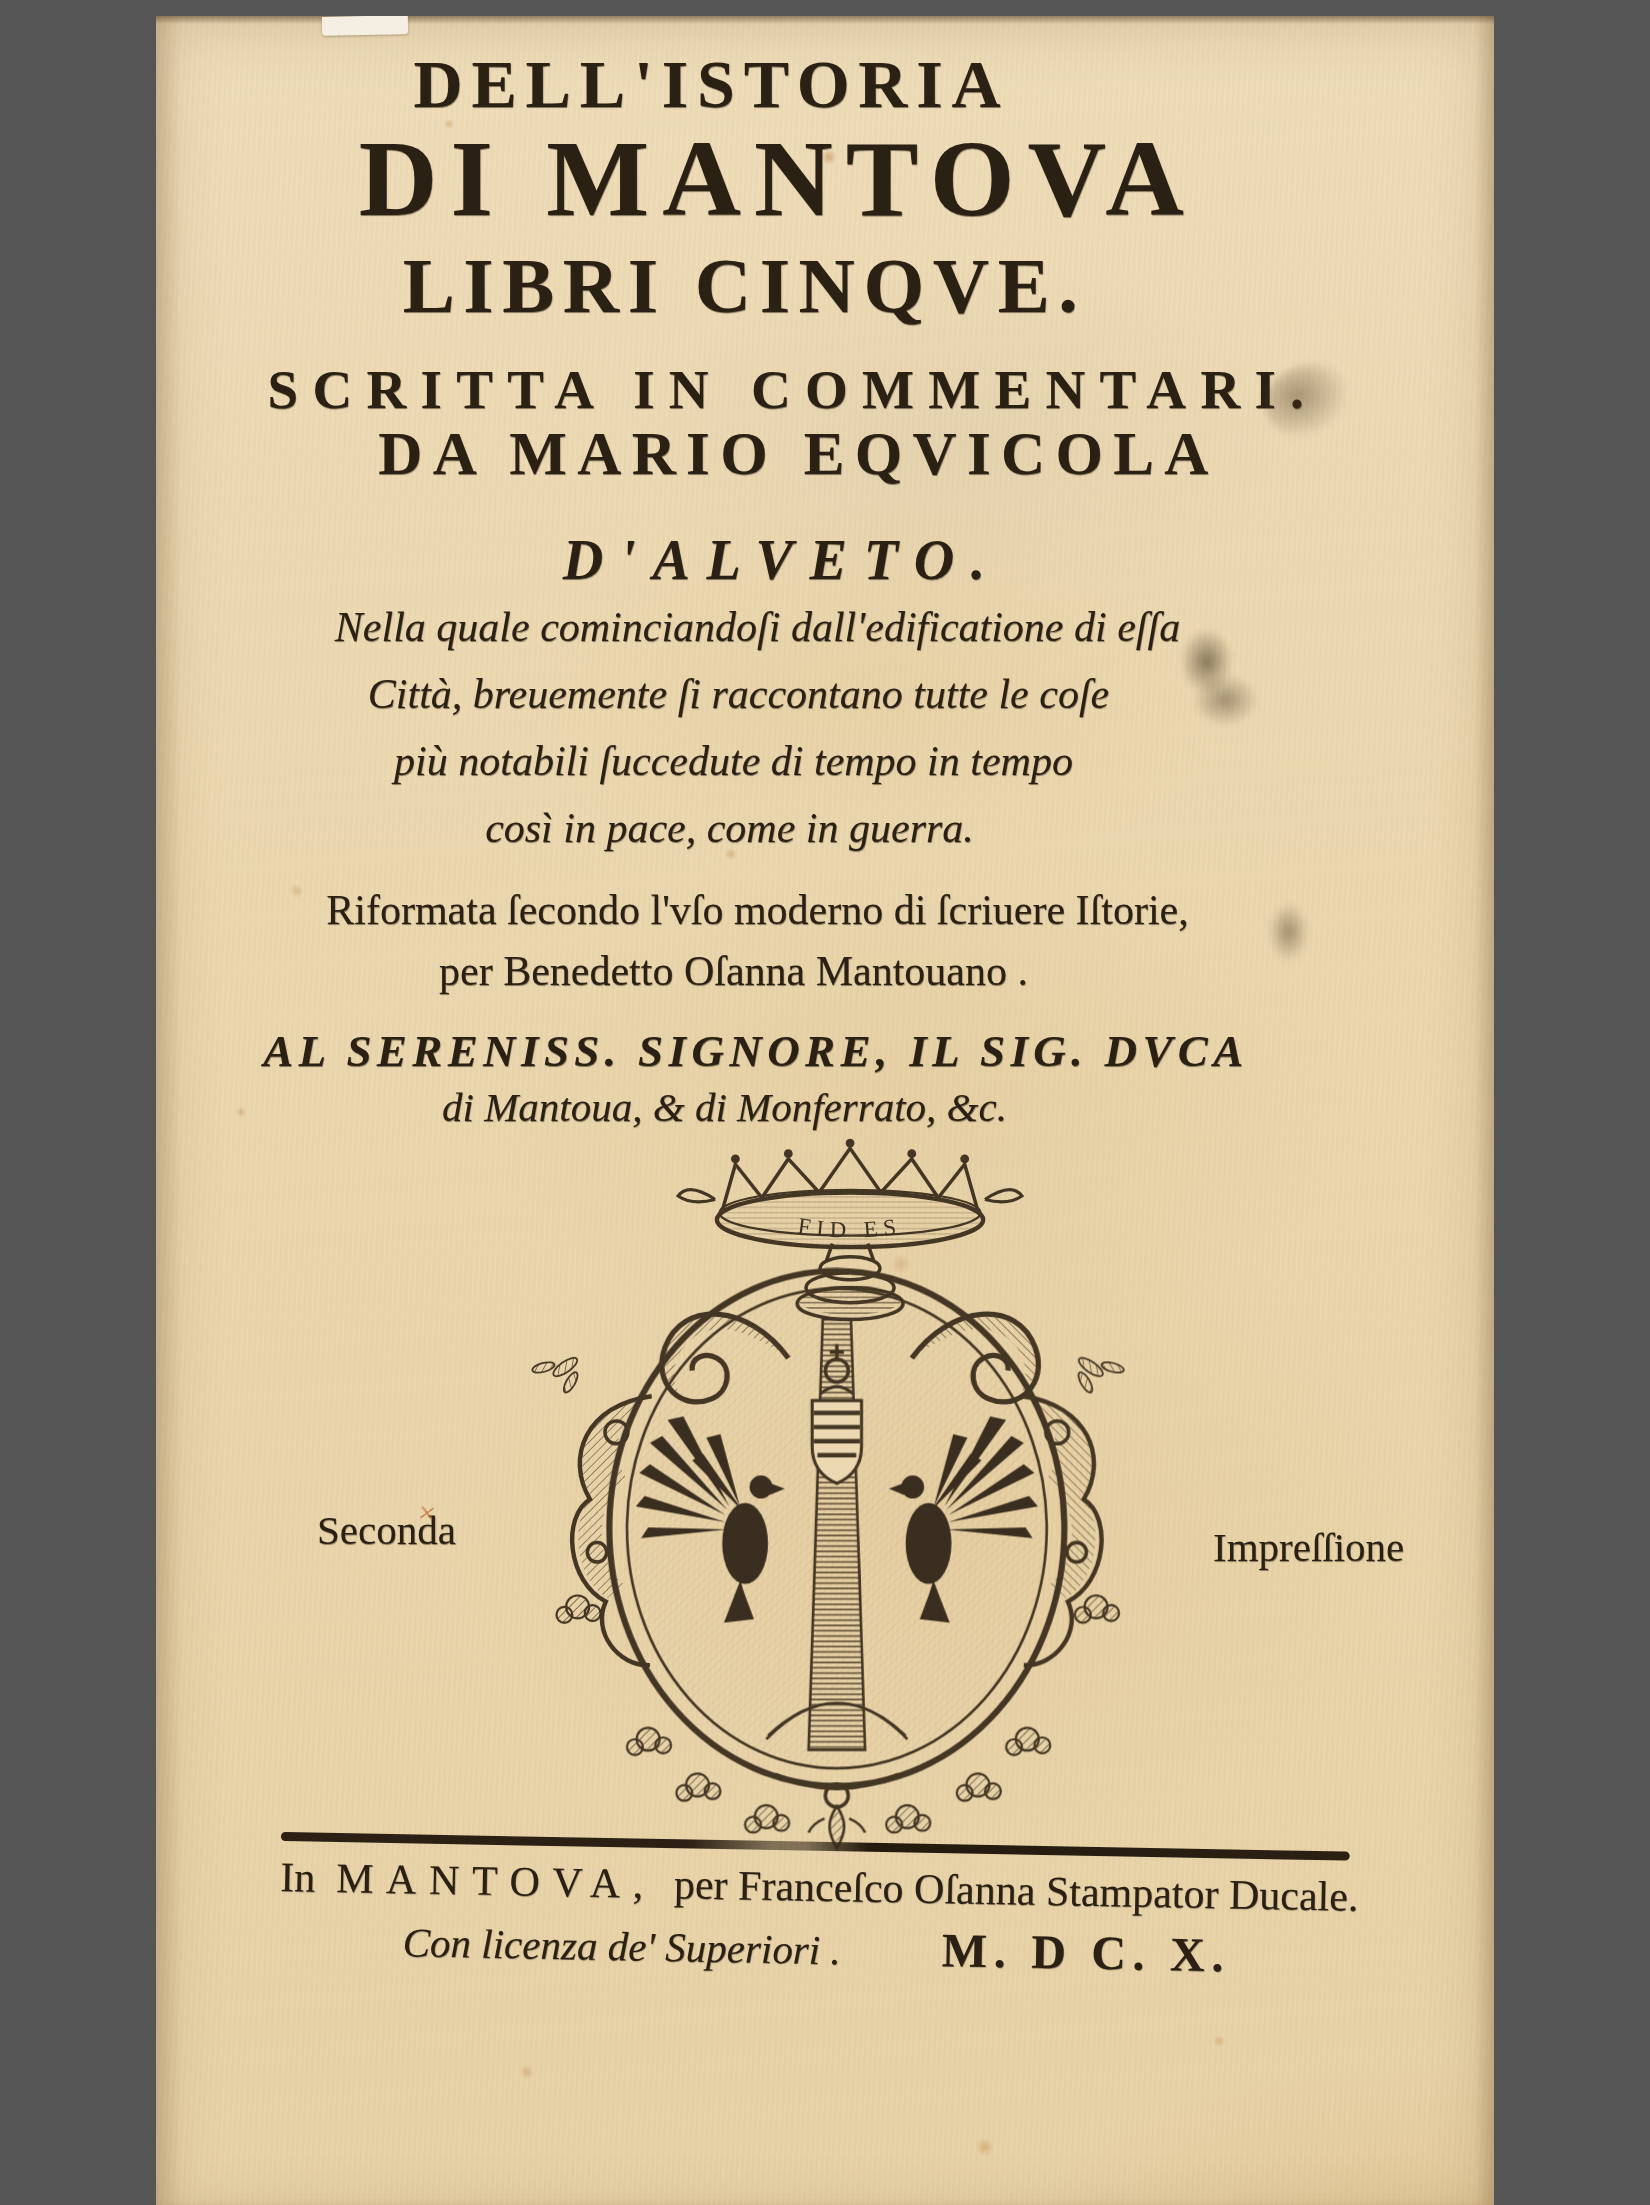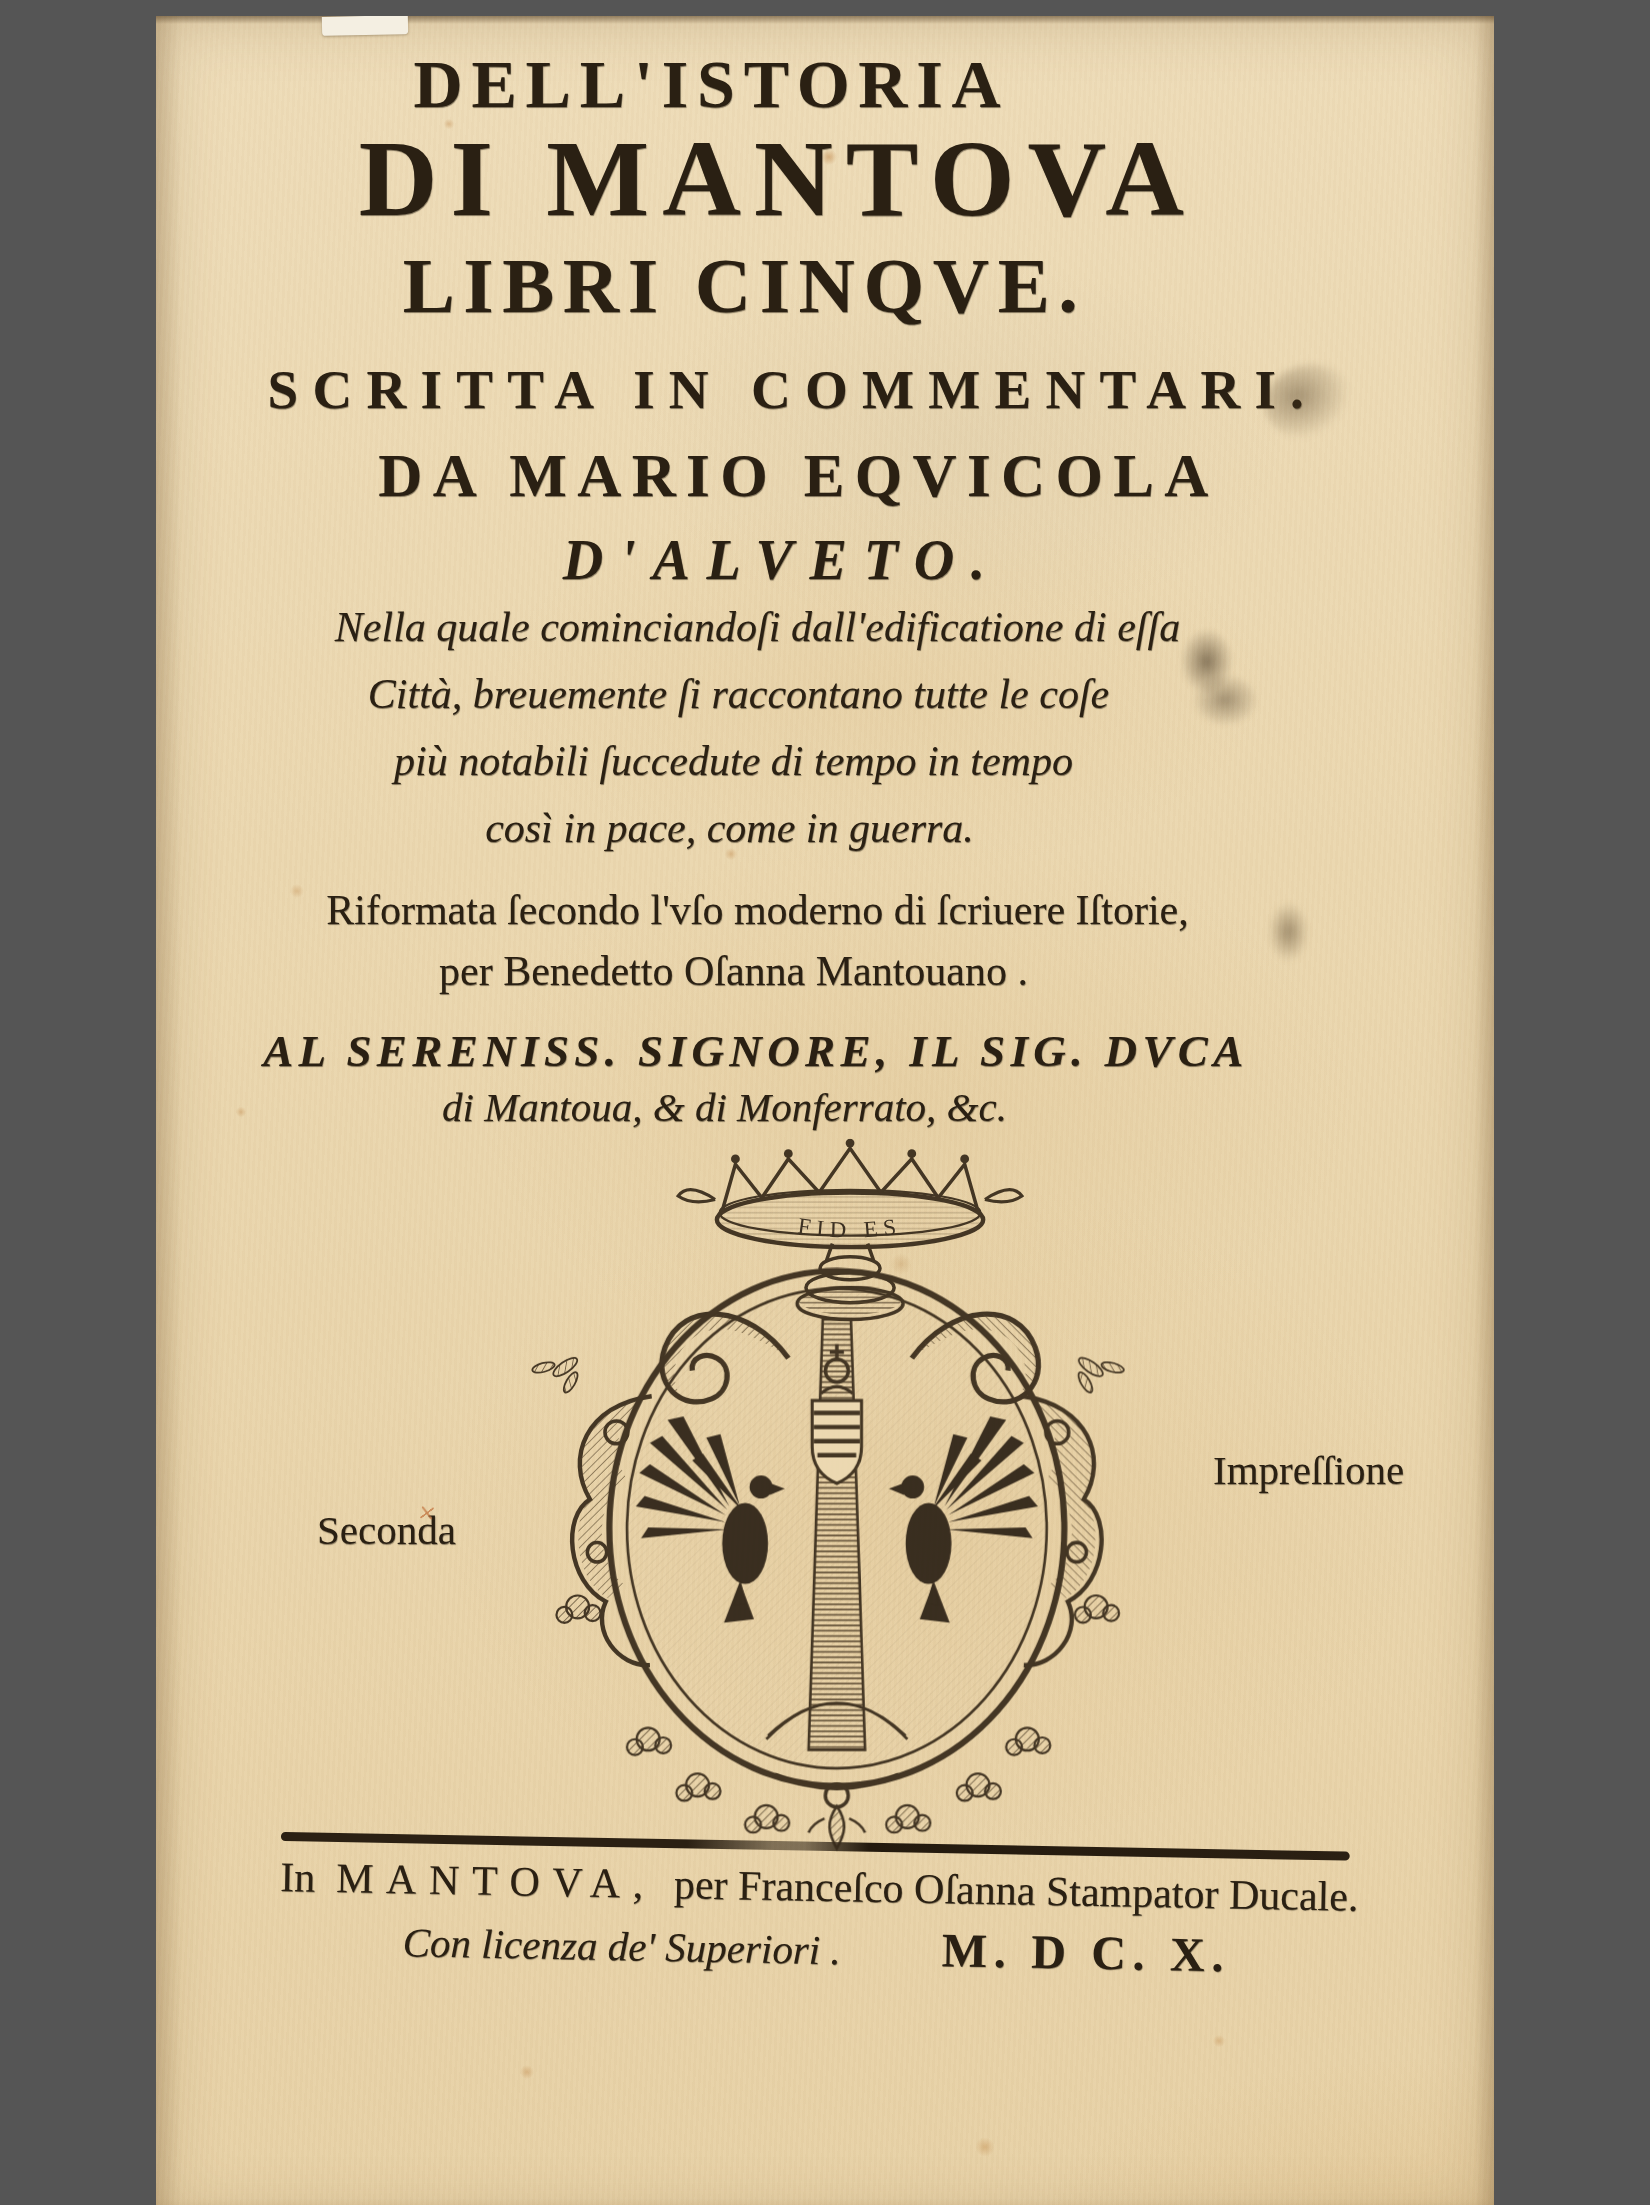--- a/index.html
+++ b/index.html
@@ -47,37 +47,37 @@
   .line{
     position:absolute;width:1235px;text-align:center;line-height:1.08;
     white-space:nowrap;
     text-shadow:0.5px 0.7px 0.9px rgba(42,32,19,.55);
   }
   .caps{font-weight:bold;}
   .t1{top:32px;left:-62px;font-size:68px;letter-spacing:.13em;}
   .t2{top:104px;left:4.4px;font-size:109px;letter-spacing:.12em;}
   .t3{top:228px;left:-29px;font-size:78px;letter-spacing:.11em;}
   .t4{top:344px;left:19.4px;font-size:55px;letter-spacing:.26em;}
-  .t5{top:427px;left:25px;font-size:61px;letter-spacing:.17em;}
+  .t5{top:405px;left:25px;font-size:61px;letter-spacing:.17em;}
   .t6{top:514px;left:8.8px;font-size:56px;letter-spacing:.30em;font-style:italic;}
   .it{font-style:italic;font-weight:normal;}
   .a1{top:589px;left:-16px;font-size:42px;}
   .a2{top:656px;left:-35px;font-size:42px;}
   .a3{top:723px;left:-40px;font-size:42px;}
   .a4{top:790px;left:-44px;font-size:42px;}
   .r1{top:872px;left:-16px;font-size:42px;}
   .r2{top:933px;left:-40px;font-size:42px;}
   .d1{top:1011px;left:-17.6px;font-size:45px;letter-spacing:.12em;font-weight:bold;}
   .d2{top:1069px;left:-49px;font-size:41px;}
   .edition{
     position:absolute;font-size:41px;white-space:nowrap;
     text-shadow:0.5px 0.7px 0.9px rgba(42,32,19,.5);
   }
   #seconda{left:161px;top:1490px;}
-  #impressione{left:1057px;top:1430px;}
+  #impressione{left:1057px;top:1507px;}
   .ink-mark{
     position:absolute;left:265px;top:1491px;width:12.4px;height:12.4px;opacity:.65;
     background:
       linear-gradient(45deg, transparent 44%, rgba(185,95,40,.9) 46% 54%, transparent 56%),
       linear-gradient(-45deg, transparent 44%, rgba(185,95,40,.9) 46% 54%, transparent 56%);
     transform:rotate(8deg);
   }
   .arms{position:absolute;left:328px;top:1120px;z-index:3;}
   .imprint{
     position:absolute;left:125px;top:1816px;width:1075px;z-index:2;

